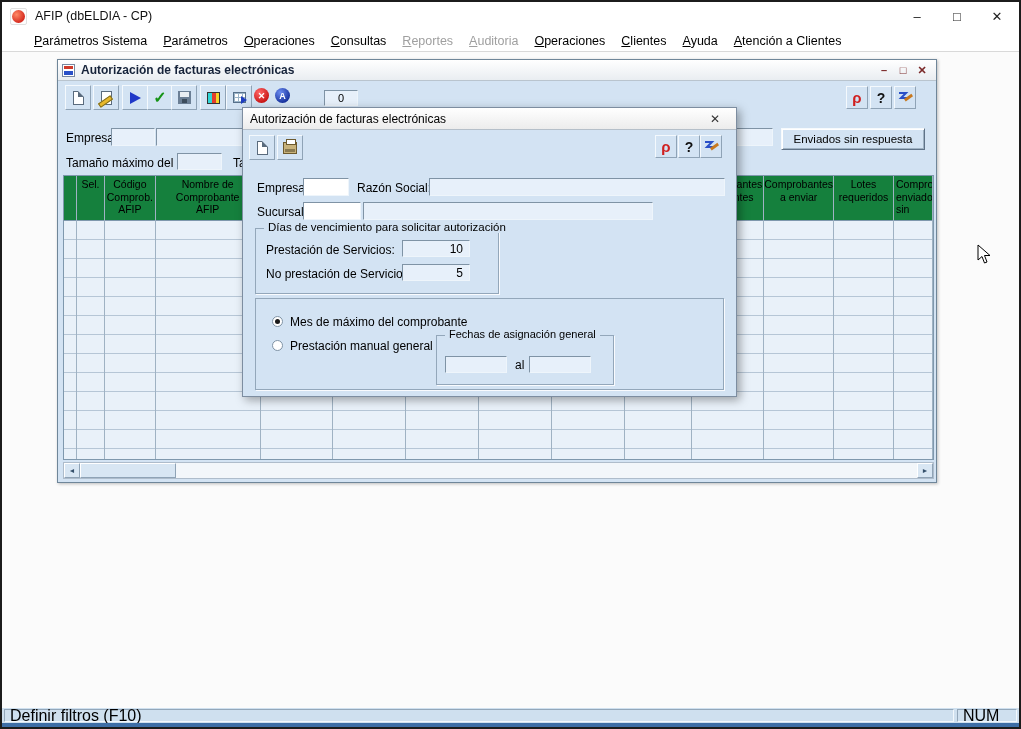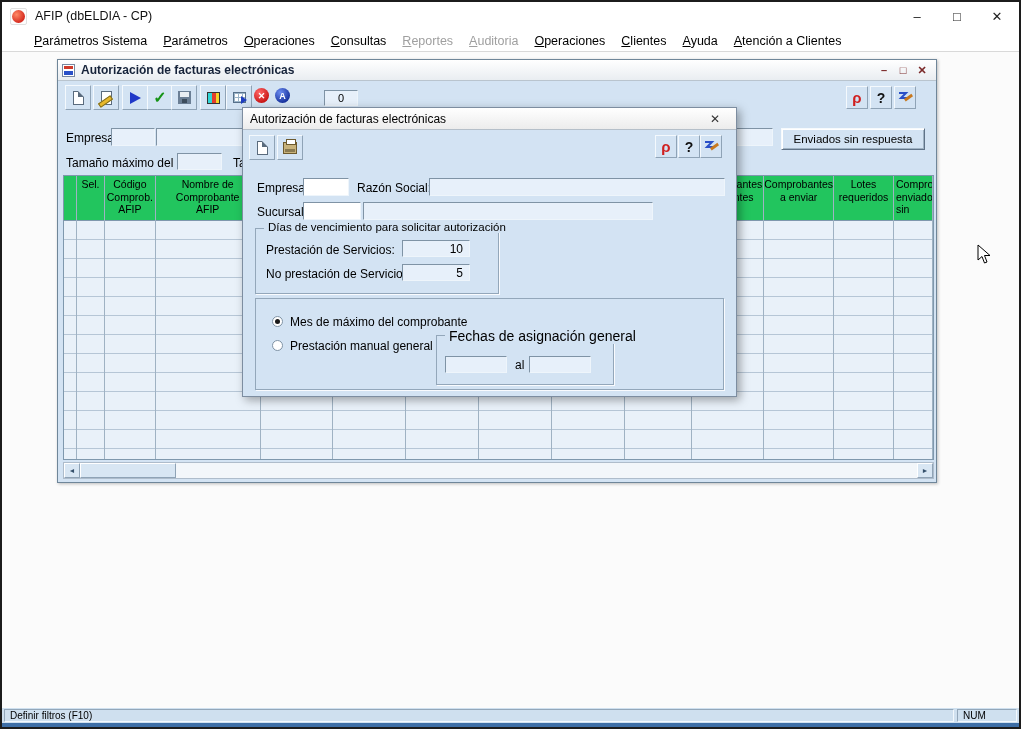--- a/index.html
+++ b/index.html
@@ -51,21 +51,21 @@
          box-shadow:inset 1px 1px 0 #fff, inset -1px -1px 0 #9fb2c3;font-size:11.5px;
          display:flex;align-items:center;justify-content:center;box-sizing:border-box;}
 
   
   .table{position:absolute;left:5px;top:115px;width:871px;height:285px;border:1px solid #7f98ad;
          box-sizing:border-box;overflow:hidden;background:#e9f1f9;}
   .t-rows{position:absolute;left:0;right:0;top:45px;bottom:0;
           background:repeating-linear-gradient(to bottom,#e9f1f9 0 18px,#b6c6d6 18px 19px);}
   .t-cols{position:absolute;inset:0;display:flex;}
   .col{height:100%;border-right:1px solid #9fb2c3;box-sizing:border-box;}
-  .th{height:45px;box-sizing:border-box;background:#22c55e;border-bottom:1px solid #7f98ad;
+  .th{height:45px;box-sizing:border-box;background:#15803d;border-bottom:1px solid #7f98ad;
       font-size:10.5px;line-height:12.5px;text-align:center;padding-top:2px;white-space:pre-line;overflow:hidden;}
   .th.left{text-align:left;padding-left:2px;}
 
   
   .hscroll{position:absolute;left:5px;top:402px;width:871px;height:17px;background:#f2f6fa;
            border:1px solid #aebccb;box-sizing:border-box;}
   .sb-btn{position:absolute;top:0;width:16px;height:15px;background:#d8e6f3;border:1px solid;
           border-color:#fff #8fa3b6 #8fa3b6 #fff;font-size:7px;color:#35506b;
           display:flex;align-items:center;justify-content:center;box-sizing:border-box;}
   .sb-left{left:0;} .sb-right{right:0;}
@@ -107,21 +107,21 @@
            color:#fff;font-size:9px;font-weight:bold;display:flex;align-items:center;justify-content:center;}
   .ic-rho{color:#d02020;font-size:15px;font-weight:bold;line-height:1;}
   .ic-help{color:#101010;font-size:14px;font-weight:bold;line-height:1;}
   .ic-print{width:14px;height:12px;position:relative;background:#c8b27a;border:1px solid #6d5a2e;box-sizing:border-box;}
   .ic-print::before{content:"";position:absolute;left:2px;top:-4px;width:8px;height:4px;background:#fff;border:1px solid #6d5a2e;}
   .ic-print::after{content:"";position:absolute;left:1px;bottom:1px;right:1px;height:3px;background:#8a7a50;}
 
   
   .statusbar{position:absolute;left:0;top:706px;right:0;height:15px;background:#cfe0ef;display:flex;
              gap:3px;padding:1px 2px;box-sizing:border-box;}
-  .sp{border:1px solid;border-color:#93a7ba #f2f8fd #f2f8fd #93a7ba;font-size:10px;padding:0 5px;
+  .sp{border:1px solid;border-color:#93a7ba #f2f8fd #f2f8fd #93a7ba;font-size:16px;padding:0 5px;
       display:flex;align-items:center;box-sizing:border-box;white-space:nowrap;}
   .sp.main{flex:1;}
   .sp.num{width:60px;}
   .bottom-strip{position:absolute;left:0;top:721px;right:0;bottom:0;background:#3d6ea6;}
 
   .counter{position:absolute;left:266px;top:30px;width:34px;height:16px;background:#e7f0fa;border:1px solid;
            border-color:#7f93a5 #eef5fb #eef5fb #7f93a5;font-size:11px;text-align:center;line-height:14px;box-sizing:border-box;}
   .cursor{position:absolute;left:975px;top:242px;z-index:60;}
 </style>
 </head>
@@ -322,21 +322,21 @@
       <div class="input valuebox" style="left:146px;top:35px;width:68px;height:17px">5</div>
     </div>
 
     <div class="group" style="left:12px;top:190px;width:469px;height:92px">
       <span class="radio checked" style="left:16px;top:17px"></span>
       <span class="lbl" style="left:34px;top:16px">Mes de máximo del comprobante</span>
       <span class="radio" style="left:16px;top:41px"></span>
       <span class="lbl" style="left:34px;top:40px">Prestación manual general</span>
 
       <div class="group" style="left:180px;top:36px;width:178px;height:50px">
-        <span class="legend" style="font-size:14px">Fechas de asignación general</span>
+        <span class="legend" style="font-size:11px">Fechas de asignación general</span>
         <div class="input" style="left:8px;top:20px;width:62px;height:17px"></div>
         <span class="lbl" style="left:78px;top:22px">al</span>
         <div class="input" style="left:92px;top:20px;width:62px;height:17px"></div>
       </div>
     </div>
   </div>
 
   <div class="cursor">
     <svg width="15" height="21" viewBox="0 0 15 21">
       <polygon points="1,1 1,16 5,12.5 7.5,19 10,18 7.5,11.5 13,11.5" fill="#ffffff" stroke="#000000" stroke-width="1"></polygon>

